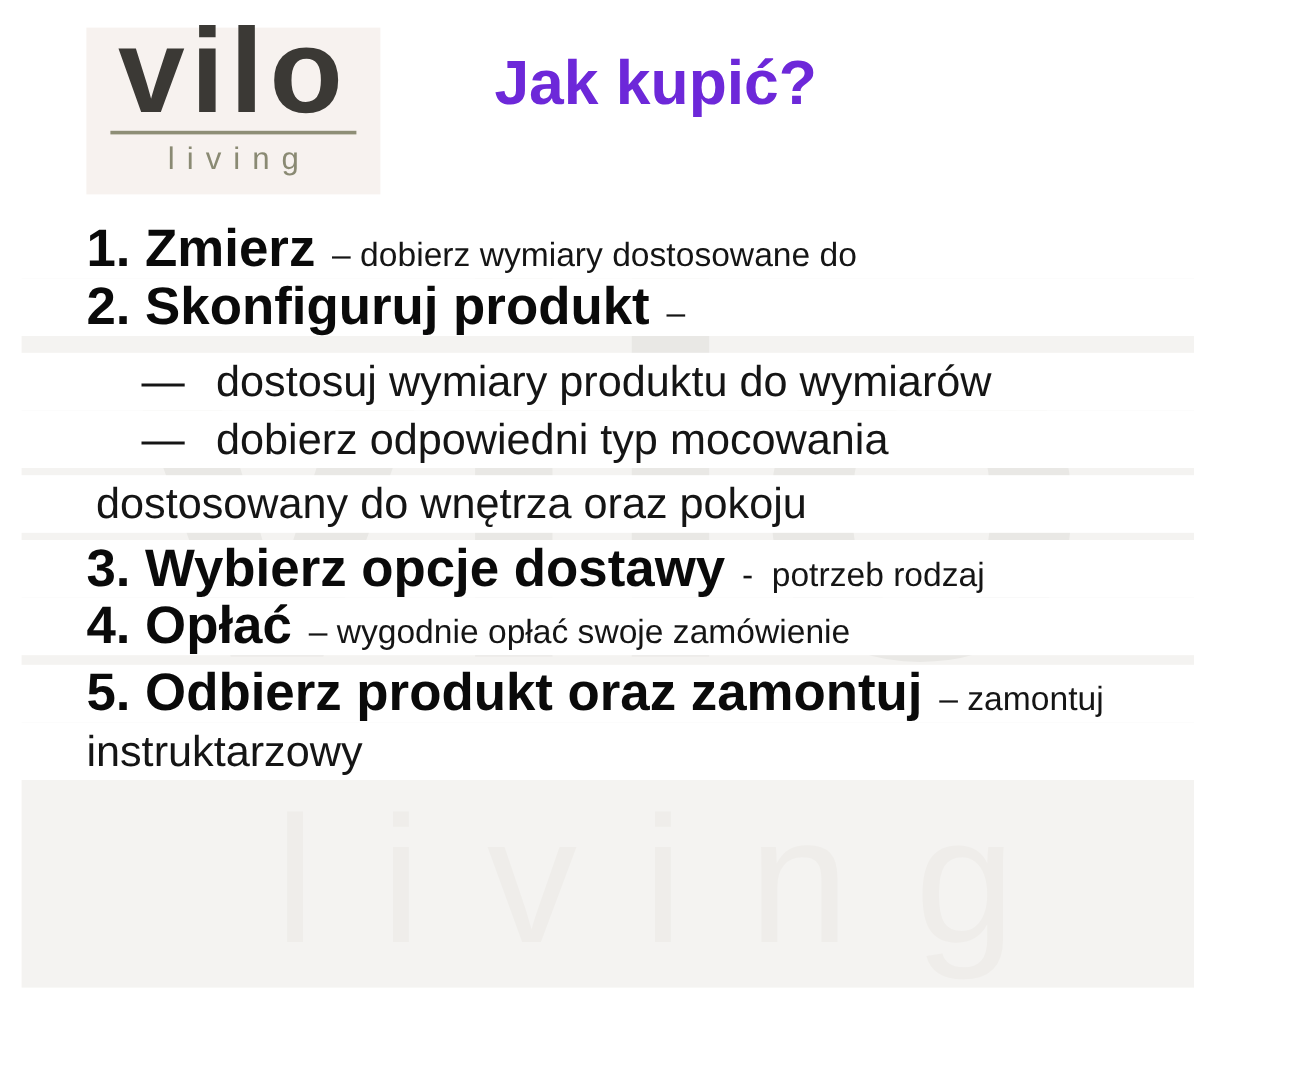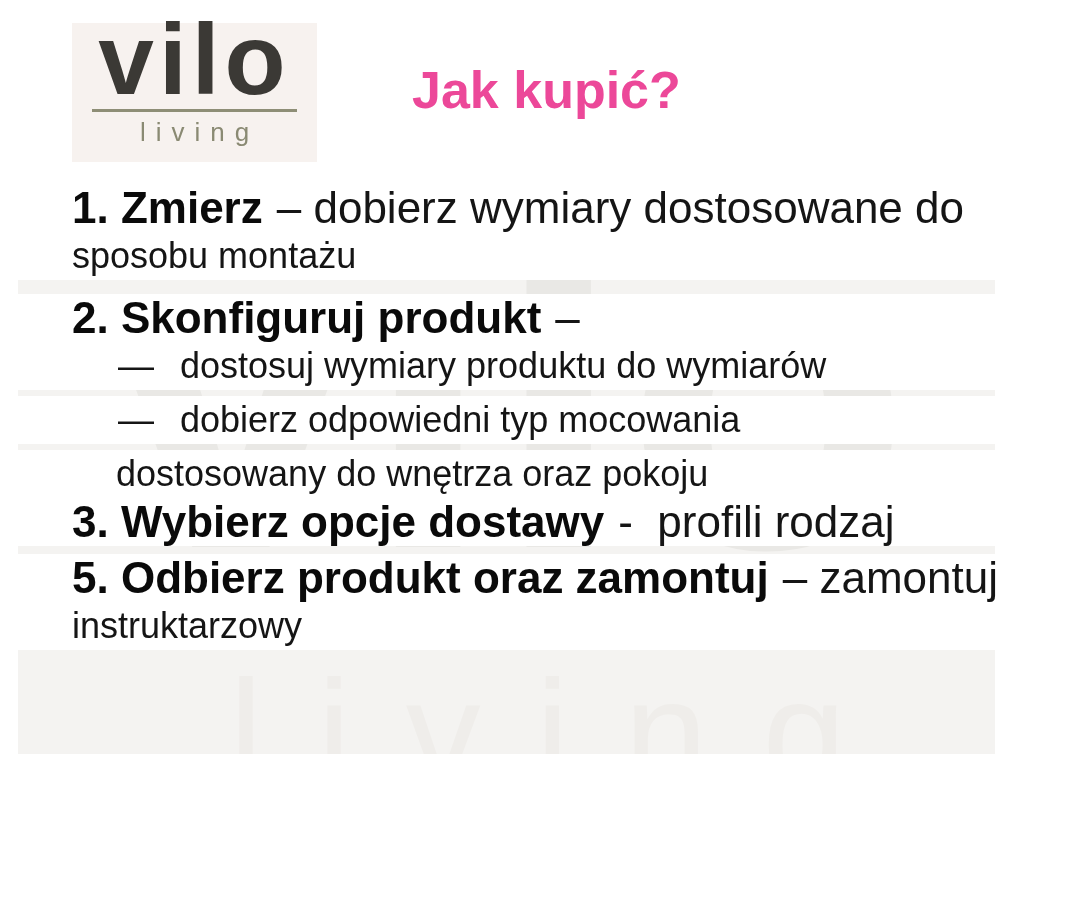--- a/index.html
+++ b/index.html
@@ -1,18 +1,18 @@
 <!DOCTYPE html>
 <html><head>
 <meta charset="utf-8">
 <style>
   html,body{margin:0;padding:0;background:#ffffff;}
   .slide{
     position:relative;
-    width:1080px;height:754px;
+    width:1080px;height:906px;
     background:#ffffff;
     font-family:"Liberation Sans", sans-serif;
     overflow:hidden;
     text-decoration:underline;
   }
 
   
   .logo{
     position:absolute;left:72px;top:23px;width:245px;height:139px;
     background:#f7f2ef;
@@ -23,22 +23,22 @@
     color:#3b3935;letter-spacing:5px;margin-top:-14px;
   }
   .logo-line{width:205px;height:3px;background:#8e8e76;margin-top:0px;}
   .logo-sub{
     font-size:26px;color:#8a8a73;letter-spacing:10px;
     margin-top:5px;padding-left:10px;font-weight:400;
   }
 
   
   .title{
-    position:absolute;left:412px;top:60px;
-    font-size:52px;font-weight:bold;color:#ec4899;
+    position:absolute;left:412px;top:40px;
+    font-size:52px;font-weight:bold;color:#6d28d9;
   }
 
   
   .watermark{
     position:absolute;left:18px;top:185px;width:977px;height:638px;
     background:#f4f3f1;overflow:hidden;z-index:0;
   }
   .wm-brand{
     position:absolute;left:50%;top:-35px;transform:translateX(-50%);
     font-size:470px;font-weight:600;line-height:1;
@@ -57,23 +57,23 @@
   
   .rows{
     position:absolute;left:0;top:184px;width:1014px;z-index:1;
   }
   .row{
     height:48px;line-height:48px;background:#ffffff;
     font-size:36px;color:#151515;white-space:pre;
   }
   .row.h, .row.cont{padding-left:72px;}
   .row.sub{padding-left:118px;}
-  .row.cont2{padding-left:116px;}
+  .row.cont2{padding-left:80px;}
   .row .b{font-weight:bold;font-size:44px;color:#0a0a0a;}
-  .row .r{font-size:44px;margin-left:14px;}
+  .row .r{font-size:28px;margin-left:14px;}
   .row .dash{display:inline-block;width:62px;}
   .rows > :nth-child(3){margin-top:14px;}
   .rows > :nth-child(4){margin-top:0;}
   .rows > :nth-child(5){margin-top:6px;}
   .rows > :nth-child(6){margin-top:6px;}
   .rows > :nth-child(8){margin-top:8px;}
   .rows > :nth-child(10){margin-top:12px;}
   .rows > :nth-child(11){margin-top:26px;}
   .rows > :nth-child(12){margin-top:2px;}
   .rows > :nth-child(13){margin-top:0;}
@@ -92,23 +92,23 @@
   <div class="logo">
     <div class="logo-brand">vilo</div>
     <div class="logo-line"></div>
     <div class="logo-sub">living</div>
   </div>
 
   <div class="title">Jak kupić?</div>
 
   <div class="rows">
       <div class="row h"><span class="b">1. Zmierz</span><span class="r">– dobierz wymiary dostosowane do</span></div>
-      <div class="row cont"><span>sposobu montażu</span></div>
       <div class="row h"><span class="b">2. Skonfiguruj produkt</span><span class="r">–</span></div>
       <div class="row sub"><span class="dash">—</span><span>dostosuj wymiary produktu do wymiarów</span></div>
       <div class="row sub"><span class="dash">—</span><span>dobierz odpowiedni typ mocowania</span></div>
       <div class="row cont2"><span>dostosowany do wnętrza oraz pokoju</span></div>
-      <div class="row h"><span class="b">3. Wybierz opcje dostawy</span><span class="r">-  profili rodzaj</span></div>
+      <div class="row h"><span class="b">3. Wybierz opcje dostawy</span><span class="r">-  potrzeb rodzaj</span></div>
+      <div class="row h"><span class="b">4. Opłać</span><span class="r">– wygodnie opłać swoje zamówienie</span></div>
       <div class="row h"><span class="b">5. Odbierz produkt oraz zamontuj</span><span class="r">– zamontuj</span></div>
       <div class="row cont"><span>instruktarzowy</span></div>
     </div>
 
 </div>
 
 </body></html>

